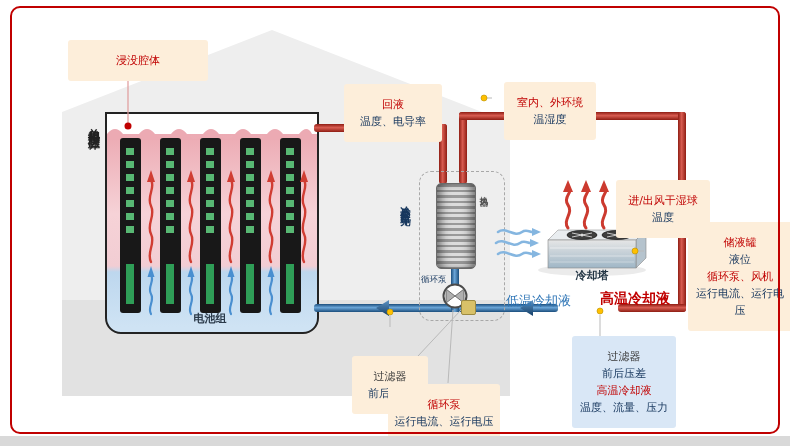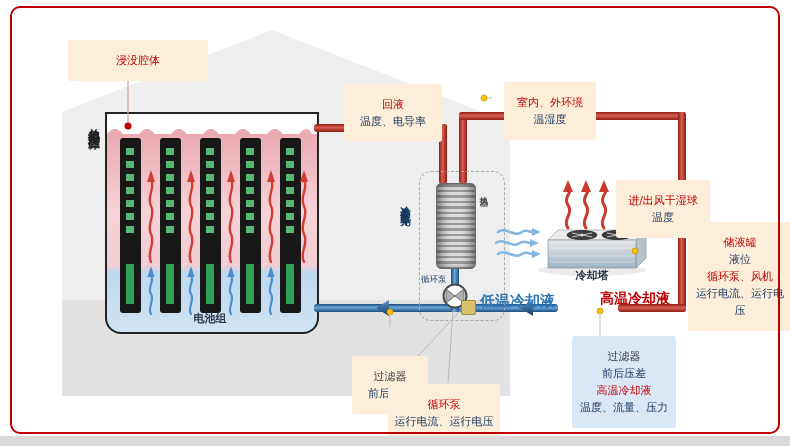--- a/index.html
+++ b/index.html
@@ -230,21 +230,21 @@
       <circle cx="600" cy="311" r="3"></circle>
     </g>
   </svg>
 
   <div class="lbl vtext" style="left:85px;top:118px;font-size:12px;font-weight:bold;color:#222;">单相浸没腔体</div>
   <div class="lbl" style="left:168px;top:311px;width:84px;text-align:center;font-size:11px;font-weight:bold;color:#2b3a4a;">电池组</div>
   <div class="lbl vtext" style="left:399px;top:198px;font-size:10.5px;font-weight:bold;color:#17375e;">冷量分配单元</div>
   <div class="lbl vtext" style="left:477px;top:189px;font-size:9px;color:#4a4a4a;letter-spacing:1px;">换热器</div>
   <div class="lbl" style="left:421px;top:274px;font-size:8.5px;color:#17375e;">循环泵</div>
   <div class="lbl" style="left:548px;top:245px;width:88px;text-align:center;font-size:11px;font-weight:bold;color:#233645;margin-top:23px;">冷却塔</div>
-  <div class="lbl c-blue" style="left:480px;top:292px;font-size:15px;font-weight:bold;">低温冷却液</div>
+  <div class="lbl c-blue" style="left:506px;top:292px;font-size:13px;font-weight:normal;">低温冷却液</div>
   <div class="lbl c-red" style="left:600px;top:290px;font-size:14px;font-weight:bold;">高温冷却液</div>
 
   <div class="callout" style="left:68px;top:40px;width:128px;">
     <div class="c-red">浸没腔体</div>
   </div>
   <div class="callout" style="left:344px;top:84px;width:86px;">
     <div class="c-red">回液</div>
     <div class="c-navy">温度、电导率</div>
   </div>
   <div class="callout" style="left:504px;top:82px;width:80px;">

